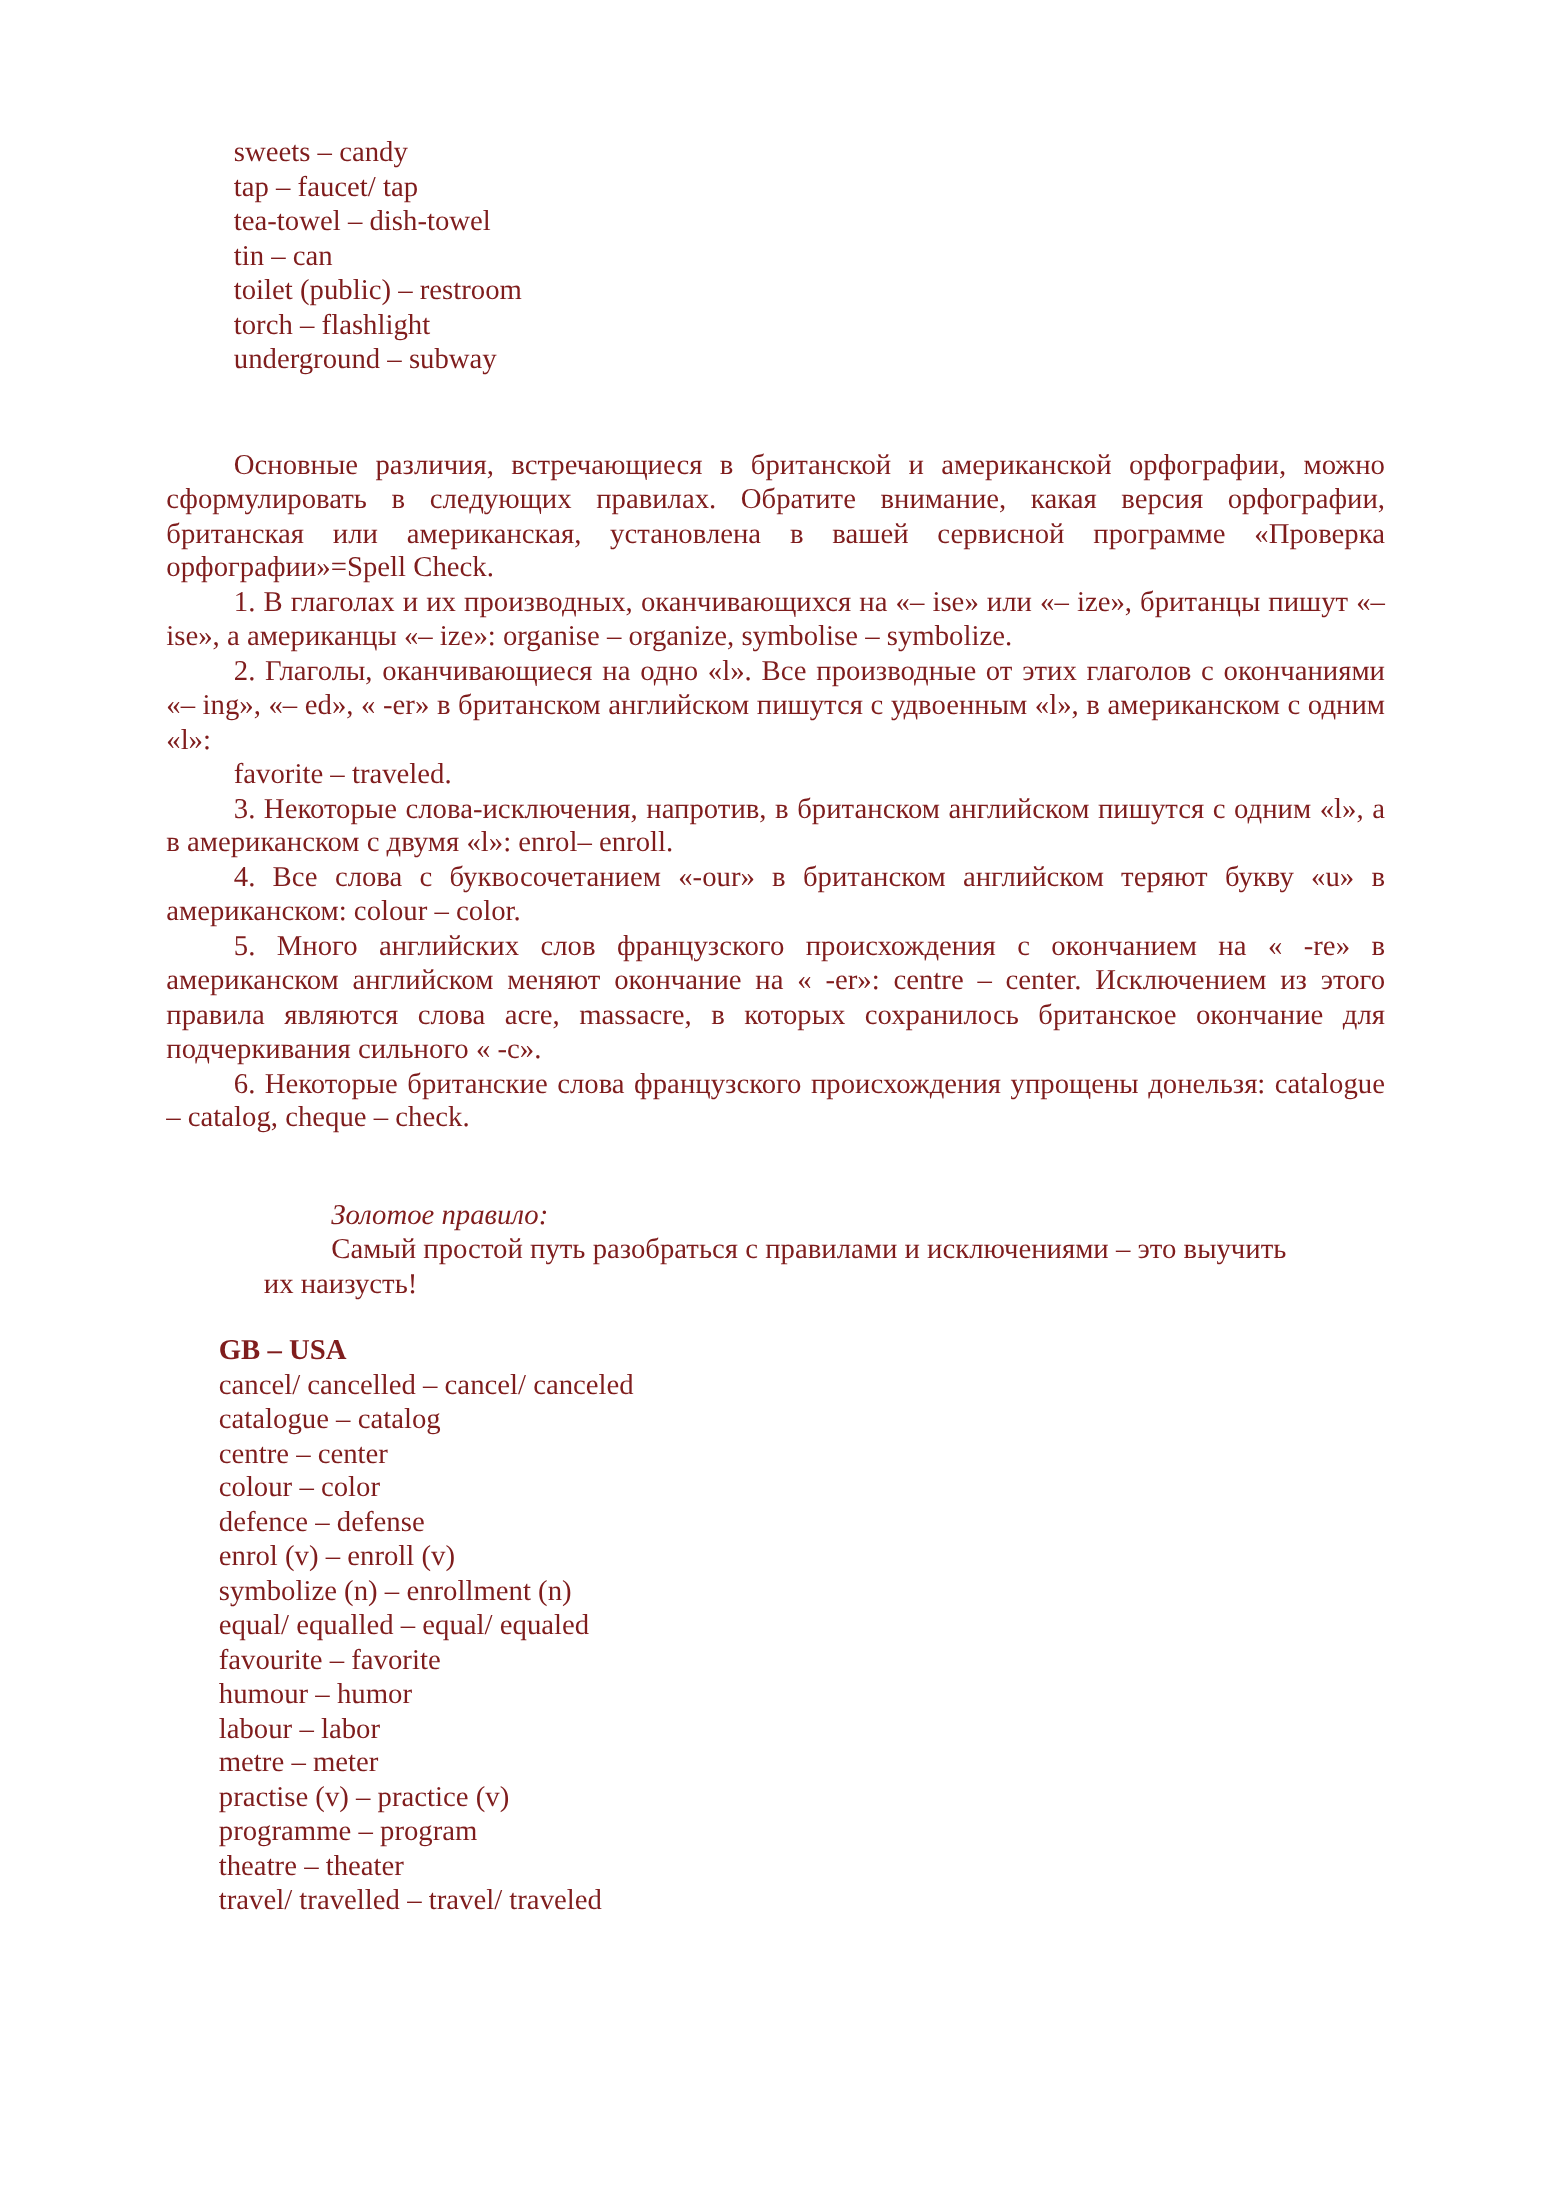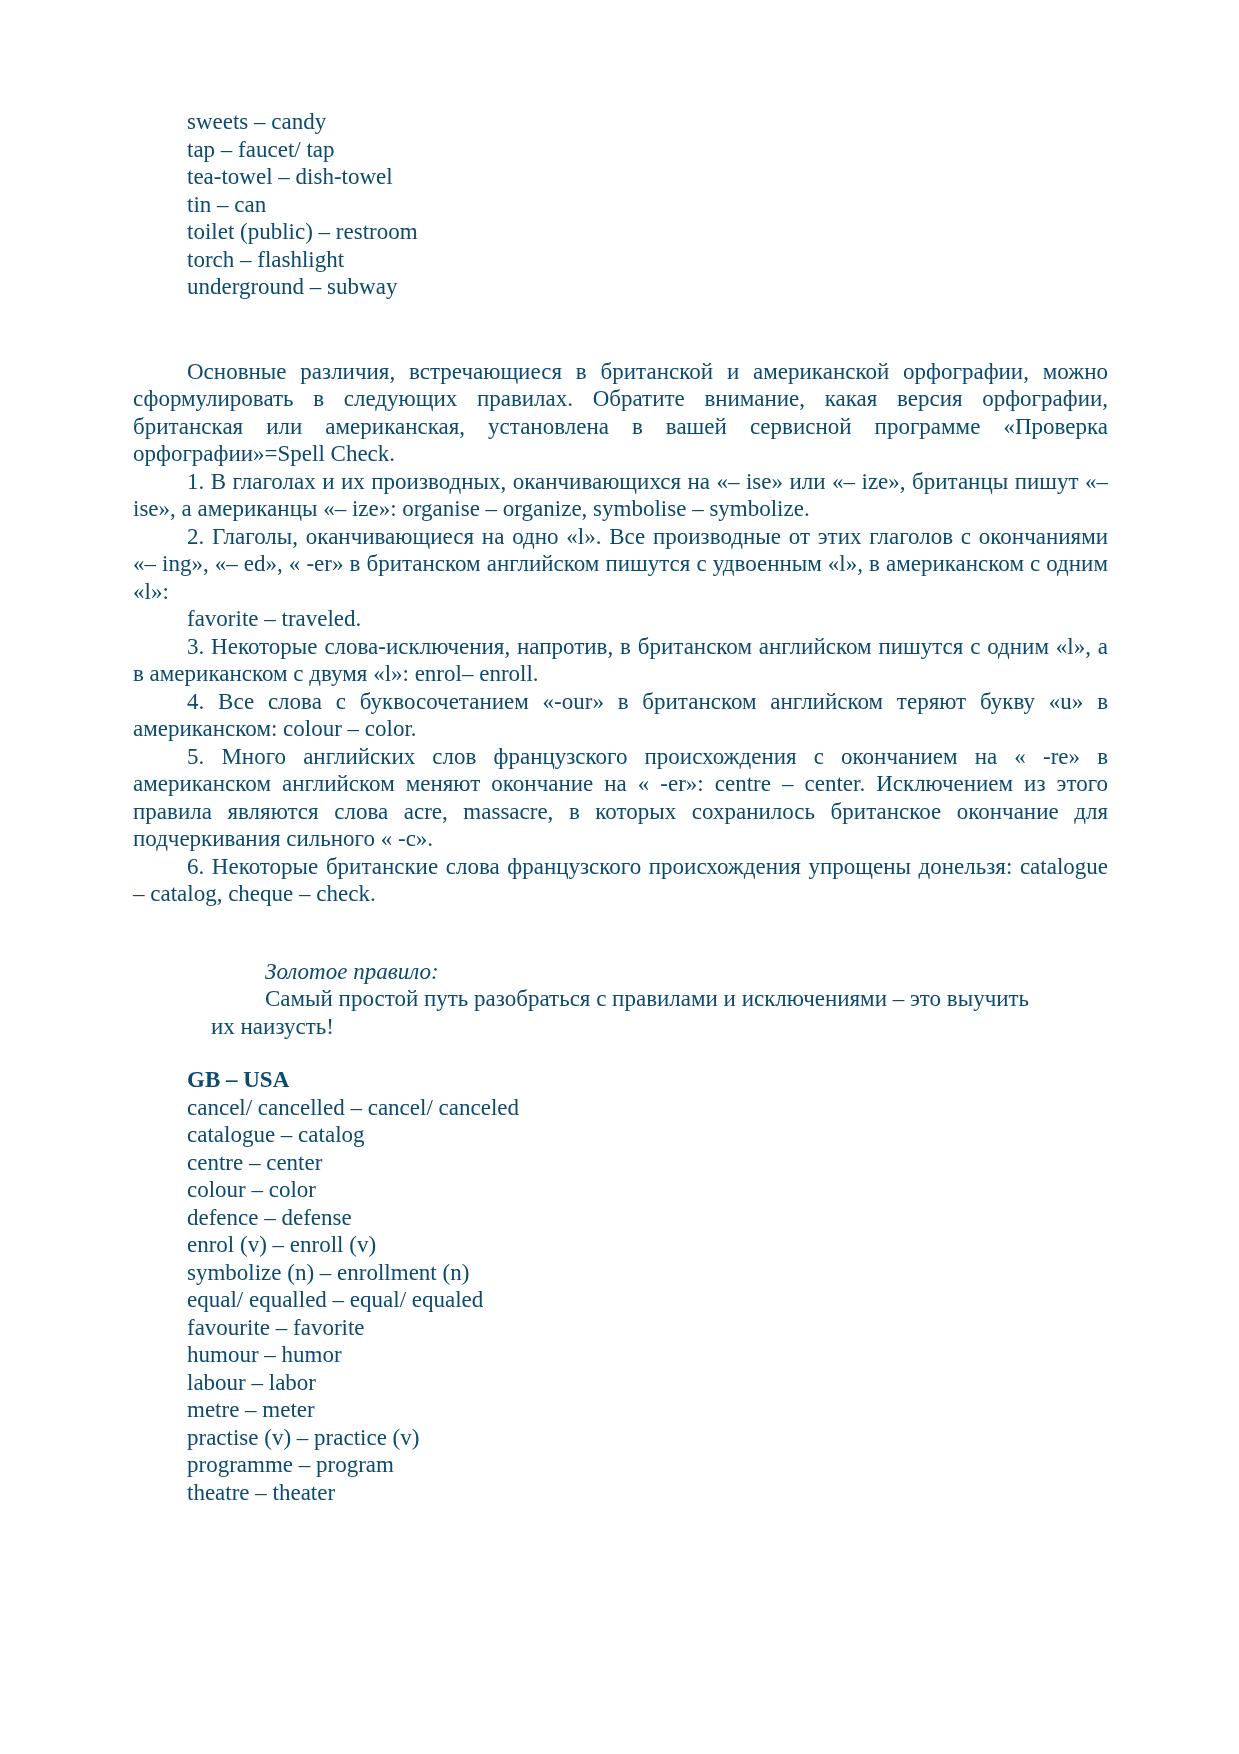--- a/index.html
+++ b/index.html
@@ -4,39 +4,39 @@
 <title>Document page</title>
 <style>
   * { margin: 0; padding: 0; box-sizing: border-box; }
   html, body { background: #ffffff; }
   .page {
     position: relative;
     width: 1239px;
     height: 1754px;
     margin: 0 auto;
     background: #ffffff;
-    color: #0c4a6e;
+    color: #7f1d1d;
     font-family: "Liberation Serif", "DejaVu Serif", serif;
     font-size: 23px;
     line-height: 27.5px;
     padding: 108px 131px 0 133px;
     overflow: hidden;
   }
   .vocab-list { margin-left: 54px; }
   .vocab-list p { margin: 0; }
   .body-block { margin-top: 57px; }
   .para {
     text-align: justify;
     text-indent: 54px;
   }
   .example-line { text-indent: 54px; }
   .golden-rule { margin-top: 50px; margin-left: 78px; }
   .gr-title { font-style: italic; text-indent: 54px; }
   .gr-line1 { text-indent: 54px; }
-  .gb-block { margin-top: 26px; margin-left: 54px; }
+  .gb-block { margin-top: 26px; margin-left: 42px; }
   .gb-heading { font-weight: bold; }
   .gb-list p { margin: 0; }
 </style>
 </head>
 <body>
 
 <div class="page">
 
   <div class="vocab-list">
     <p>sweets – candy</p>
@@ -76,16 +76,17 @@
       <p>enrol (v) – enroll (v)</p>
       <p>symbolize (n) – enrollment (n)</p>
       <p>equal/ equalled – equal/ equaled</p>
       <p>favourite – favorite</p>
       <p>humour – humor</p>
       <p>labour – labor</p>
       <p>metre – meter</p>
       <p>practise (v) – practice (v)</p>
       <p>programme – program</p>
       <p>theatre – theater</p>
+      <p>travel/ travelled – travel/ traveled</p>
     </div>
   </div>
 
 </div>
 
 </body></html>

